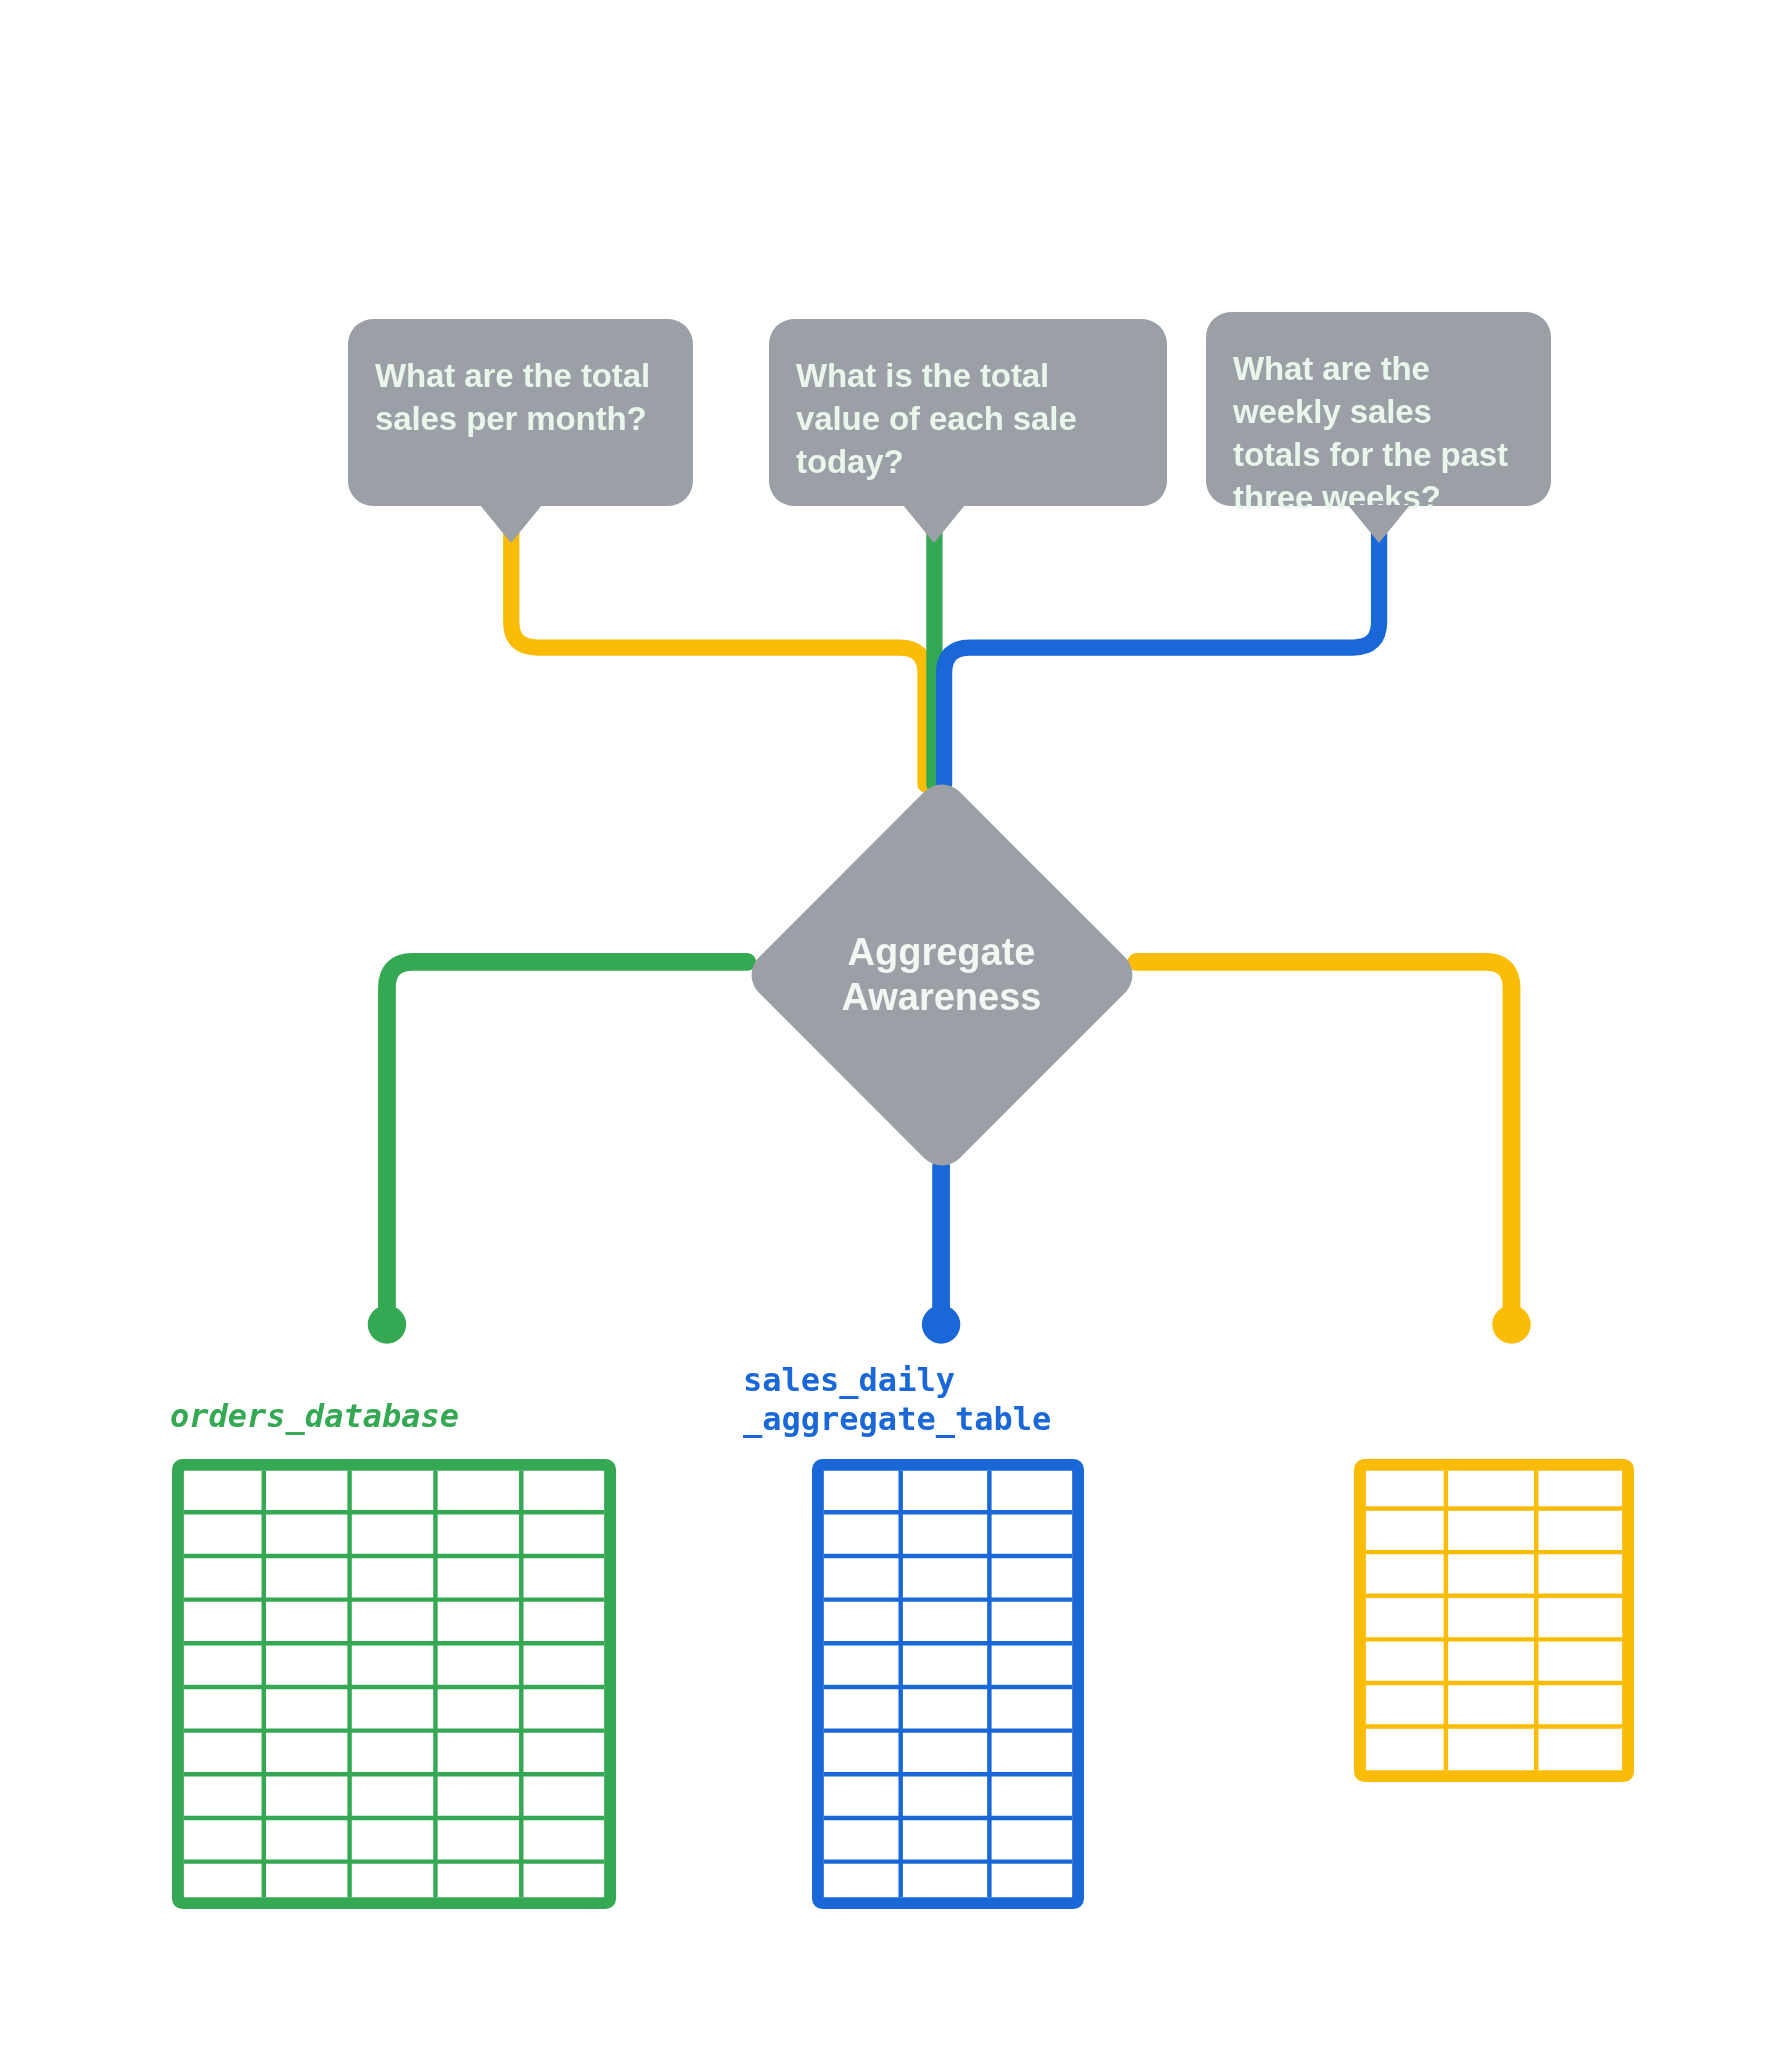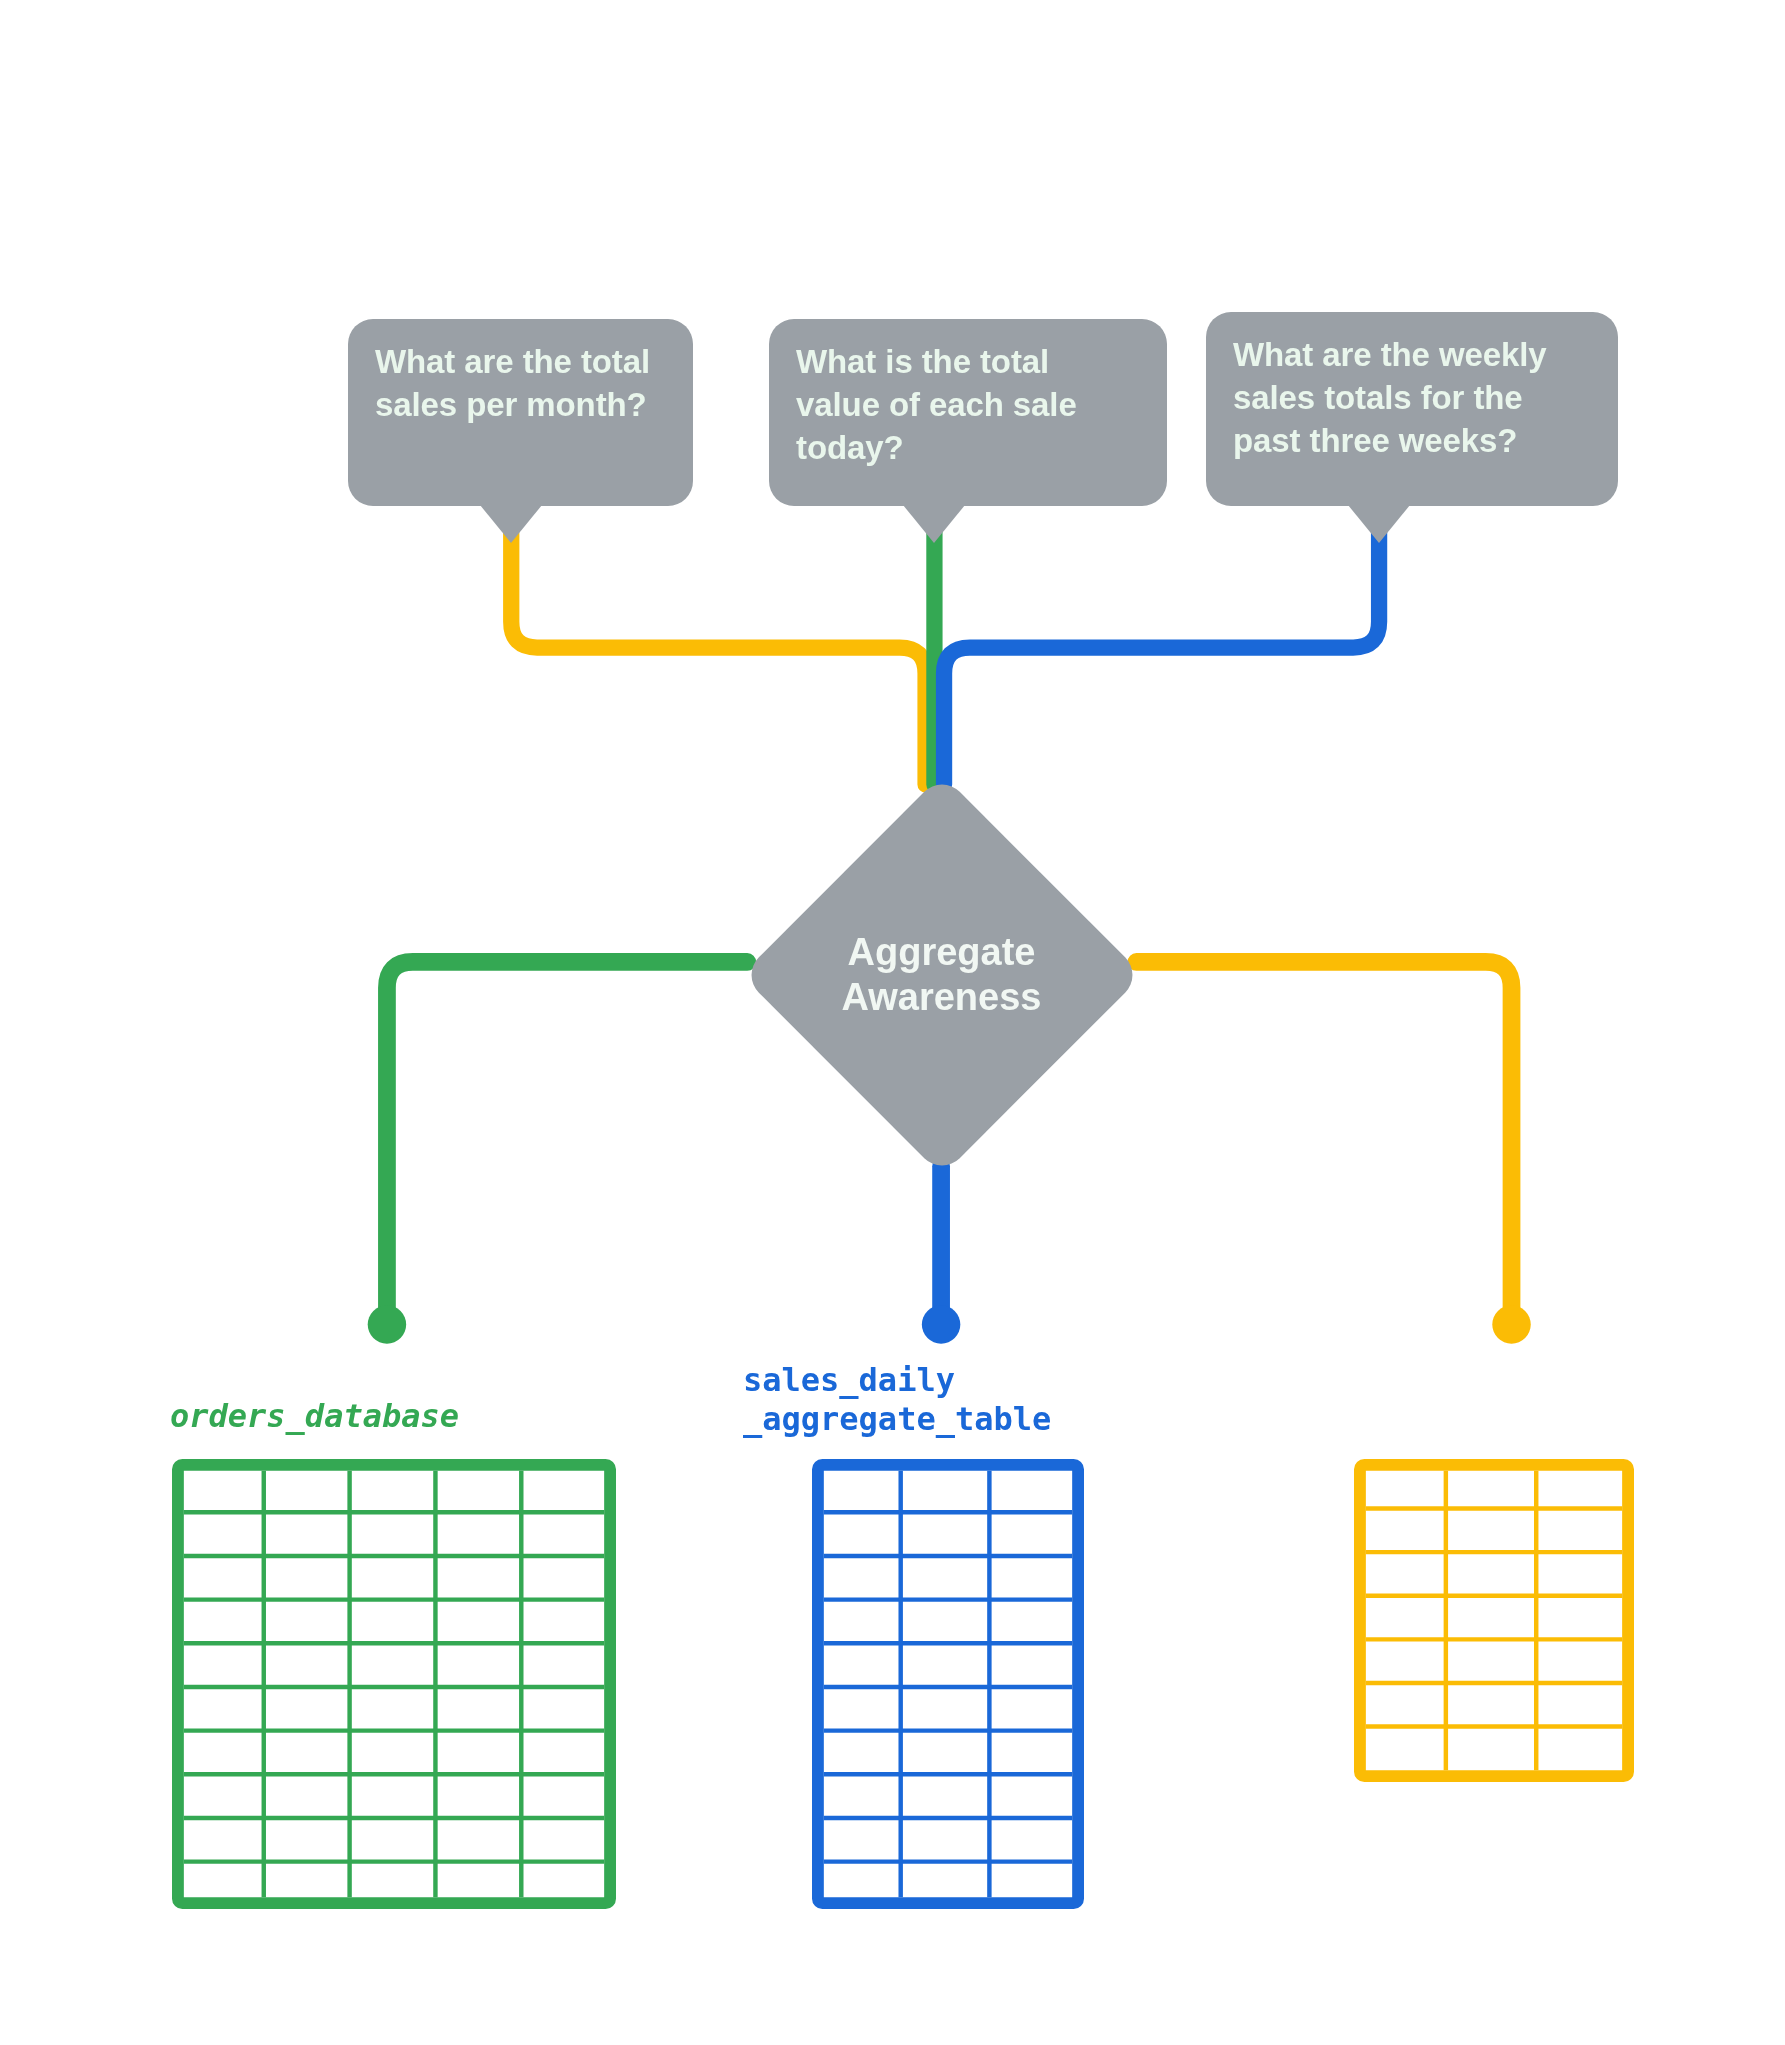--- a/index.html
+++ b/index.html
@@ -28,21 +28,21 @@
   
   .bubble {
     position: absolute;
     box-sizing: border-box;
     background: #9aa0a6;
     border-radius: 25px;
     color: #e9f6ec;
     font-weight: bold;
     font-size: 33px;
     line-height: 1.30;
-    padding: 22px 25px 22px 27px;
+    padding: 36px 25px 22px 27px;
     letter-spacing: -0.1px;
   }
   .bubble-tail {
     position: absolute;
     width: 0;
     height: 0;
     border-left: 31px solid transparent;
     border-right: 31px solid transparent;
     border-top: 38px solid #9aa0a6;
   }
@@ -132,21 +132,21 @@
   <div class="bubble" style="left:348px; top:319px; width:345px; height:187px;">
     <span>What are the total sales per month?</span>
   </div>
   <div class="bubble-tail" style="left:480px; top:505px;"></div>
 
   <div class="bubble" style="left:769px; top:319px; width:398px; height:187px;">
     <span>What is the total value of each sale today?</span>
   </div>
   <div class="bubble-tail" style="left:903px; top:505px;"></div>
 
-  <div class="bubble" style="left:1206px; top:312px; width:412px; height:194px;">
+  <div class="bubble" style="left:1206px; top:312px; width:345px; height:194px;">
     <span>What are the weekly sales totals for the past three weeks?</span>
   </div>
   <div class="bubble-tail" style="left:1348px; top:505px;"></div>
 
   <div class="diamond-wrap">
     <div class="diamond-shape"></div>
     <div class="diamond-label">
       <span>Aggregate</span>
       <span>Awareness</span>
     </div>

